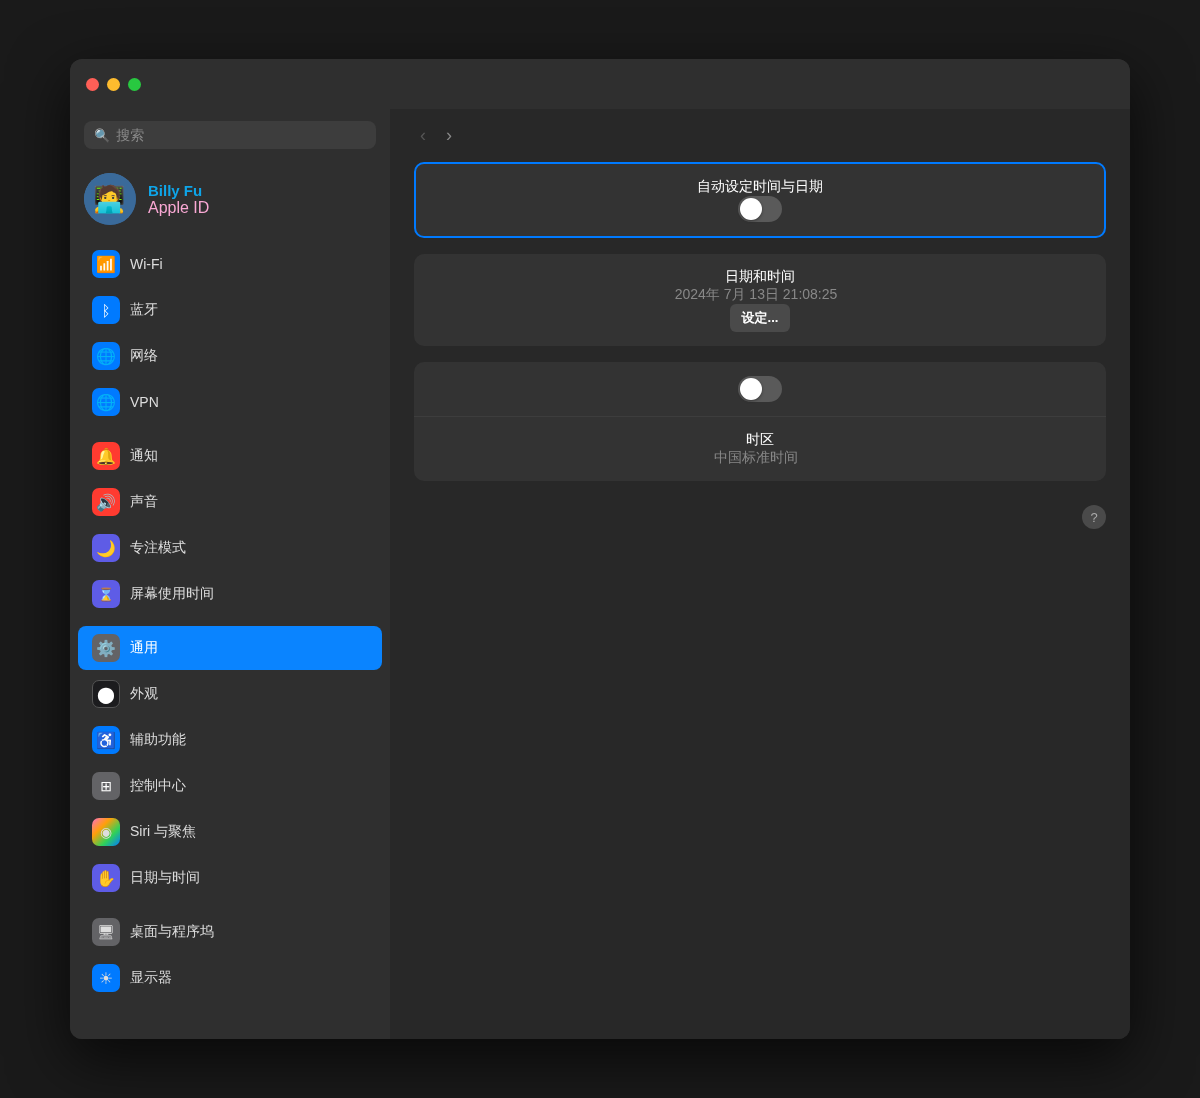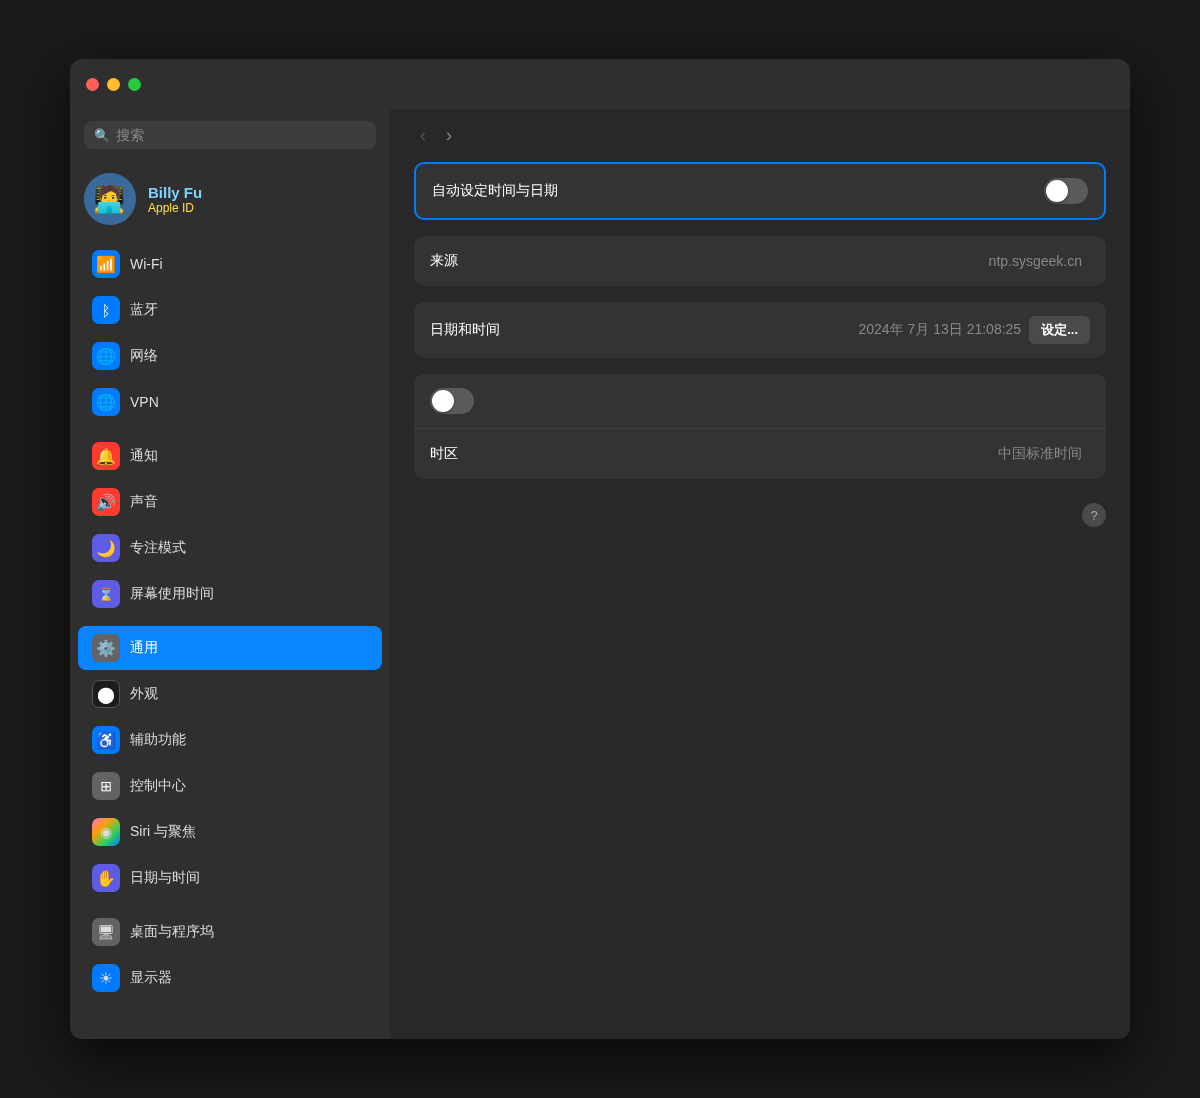--- a/index.html
+++ b/index.html
@@ -103,27 +103,27 @@
       height: 100%;
       background: #3a6a9a;
       border-radius: 50%;
       display: flex;
       align-items: center;
       justify-content: center;
       font-size: 26px;
     }
     .user-info {}
     .user-name {
-      color: #7dd3fc;
+      color: #0ea5e9;
       font-size: 15px;
       font-weight: 600;
     }
     .user-subtitle {
-      color: #fde047;
-      font-size: 12px;
+      color: #f9a8d4;
+      font-size: 16px;
     }
     .sidebar-item {
       display: flex;
       align-items: center;
       gap: 10px;
       padding: 8px 14px;
       border-radius: 8px;
       margin: 1px 8px;
       cursor: pointer;
       color: #ddd;
@@ -205,20 +205,21 @@
     }
     .settings-group.highlighted {
       border: 2px solid #007aff;
     }
     .settings-row {
       display: flex;
       align-items: center;
       padding: 14px 16px;
       border-bottom: 1px solid #3d3d3d;
       min-height: 50px;
+      flex-direction: column;
     }
     .settings-row:last-child {
       border-bottom: none;
     }
     .settings-label {
       color: #fff;
       font-size: 14px;
       flex: 1;
     }
     .settings-value {
@@ -430,26 +431,20 @@
 
       <div class="main-content">
 
         <div class="settings-group highlighted">
           <div class="settings-row">
             <span class="settings-label">自动设定时间与日期</span>
             <div class="toggle off"></div>
           </div>
         </div>
 
-        <div class="settings-group">
-          <div class="settings-row">
-            <span class="settings-label">来源</span>
-            <span class="settings-value">ntp.sysgeek.cn</span>
-          </div>
-        </div>
 
         <div class="settings-group">
           <div class="settings-row">
             <span class="settings-label">日期和时间</span>
             <span class="settings-value">2024年 7月 13日 21:08:25</span>
             <button class="set-btn">设定...</button>
           </div>
         </div>
 
         <div class="settings-group">

